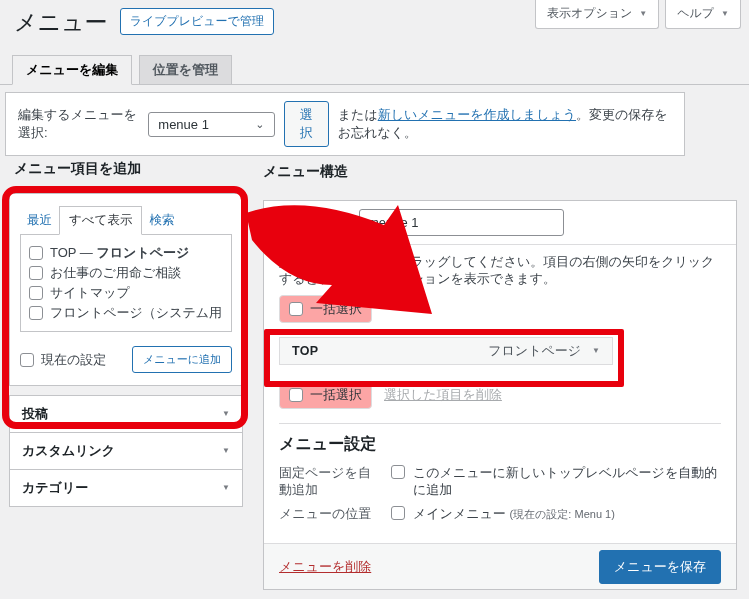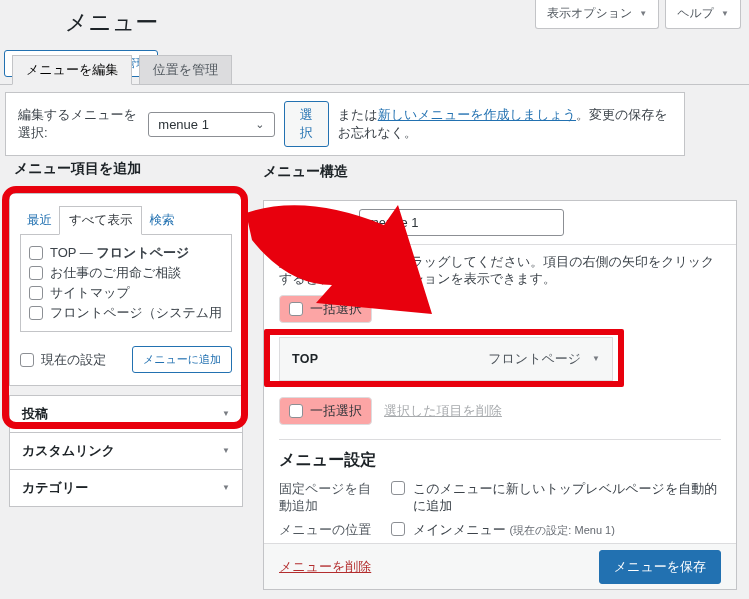--- a/index.html
+++ b/index.html
@@ -8,28 +8,28 @@
   .page { position:relative; width:749px; height:599px; background:#f0f0f1; color:#1d2327; overflow:hidden; font-size:13px; }
 
   
   .screen-meta { position:absolute; top:0; right:8px; display:flex; gap:6px; z-index:3; }
   .meta-btn { background:#fff; border:1px solid #c3c4c7; border-top:none; border-radius:0 0 3px 3px;
               color:#50575e; font-size:12px; padding:5px 11px 6px; display:flex; align-items:center; gap:7px;
               cursor:pointer; font-family:inherit; }
   .caret { font-size:8px; color:#787c82; line-height:1; }
 
   
-  .page-header { position:absolute; top:8px; left:4px; display:flex; align-items:flex-end; gap:12px;flex-direction:column; }
+  .page-header { position:absolute; top:8px; left:14px; display:flex; align-items:flex-start; gap:12px; }
   .page-title { font-size:23px; font-weight:400; margin:0; color:#1d2327; line-height:1.3; }
   .btn-live { background:#fff; border:1px solid #2271b1; color:#2271b1; border-radius:3px;
               font-size:12px; padding:4px 9px; cursor:pointer; font-family:inherit; }
 
   
   .nav-tabs { position:absolute; top:55px; left:0; right:0; padding-left:12px; border-bottom:1px solid #c3c4c7; }
-  .nav-tab { display:inline-block; padding:5px 13px; font-size:13px; font-weight:400; border:1px solid #c3c4c7;
+  .nav-tab { display:inline-block; padding:5px 13px; font-size:13px; font-weight:700; border:1px solid #c3c4c7;
              background:#dcdcde; color:#50575e; margin:0 3px -1px 0; text-decoration:none; cursor:pointer; vertical-align:bottom; }
   .nav-tab.active { background:#f0f0f1; color:#000; border-bottom:1px solid #f0f0f1; }
 
   
   .manage-bar { position:absolute; top:92px; left:5px; width:680px; background:#fff; border:1px solid #c3c4c7;
                 padding:8px 12px; display:flex; align-items:center; gap:9px; }
   .select { display:inline-flex; align-items:center; justify-content:space-between; width:150px; border:1px solid #8c8f94;
             border-radius:3px; background:#fff; padding:4px 9px; color:#2c3338; cursor:pointer; }
   .sel-caret { color:#50575e; font-size:11px; line-height:1; }
   .btn-outline { background:#f6f7f7; border:1px solid #2271b1; color:#2271b1; border-radius:3px;
@@ -64,21 +64,21 @@
   .structure-heading { position:absolute; top:163px; left:263px; font-size:14px; font-weight:700; margin:0; }
   .right-box { position:absolute; top:200px; left:263px; width:474px; height:390px; background:#fff; border:1px solid #c3c4c7; }
   .name-row { display:flex; align-items:center; gap:14px; padding:8px 15px; border-bottom:1px solid #dcdcde; }
   .name-label { color:#3c434a; }
   .name-input { width:205px; border:1px solid #8c8f94; border-radius:3px; padding:5px 8px; font-size:13px;
                 color:#2c3338; font-family:inherit; background:#fff; }
   .structure-body { padding:8px 15px 0; color:#3c434a; }
   .instructions { margin:0 0 8px; line-height:17px; }
   .bulk-toggle { display:inline-flex; align-items:center; gap:7px; border:1px solid #dcdcde; border-radius:4px;
                  padding:4px 9px; background:#fca5a5; color:#2c3338; cursor:pointer; }
-  .menu-item-bar { margin-top:14px; width:334px; height:44px; background:#f6f7f7; border:1px solid #dcdcde;
+  .menu-item-bar { margin-top:14px; width:334px; height:28px; background:#f6f7f7; border:1px solid #dcdcde;
                    display:flex; align-items:center; justify-content:space-between; padding:0 12px; cursor:move; }
   .mi-title { font-weight:700; font-size:12.5px; color:#1d2327; letter-spacing:.3px; }
   .mi-right { display:flex; align-items:center; gap:11px; color:#50575e; }
   .bulk-row2 { margin-top:16px; display:flex; align-items:center; gap:12px; }
   .removed-link { color:#a7aaad; text-decoration:underline; cursor:pointer; }
   .settings { margin-top:14px; border-top:1px solid #dcdcde; padding-top:10px; }
   .settings-heading { font-size:16px; margin:0 0 9px; font-weight:700; color:#1d2327; }
   .setting-row { display:flex; gap:8px; color:#50575e; margin-top:7px; }
   .setting-label { width:104px; flex:none; line-height:17px; }
   .setting-control { display:flex; align-items:flex-start; gap:8px; color:#3c434a; line-height:17px; }

